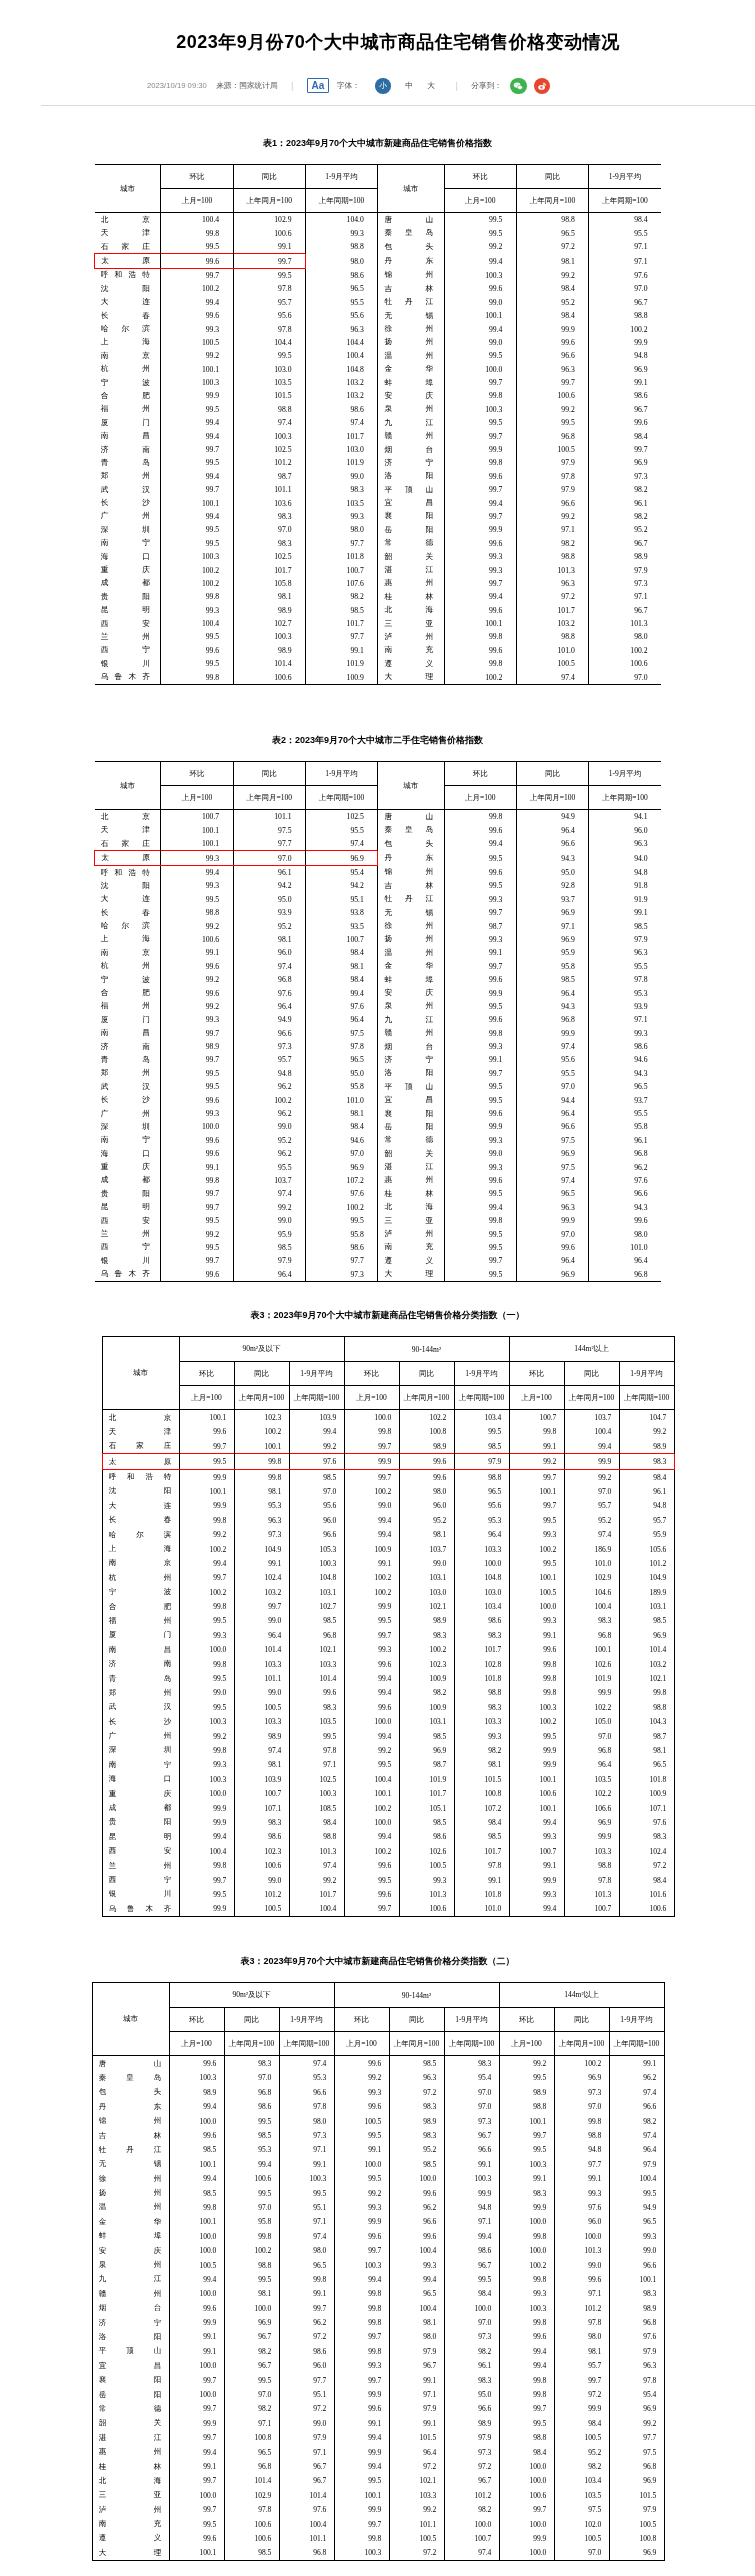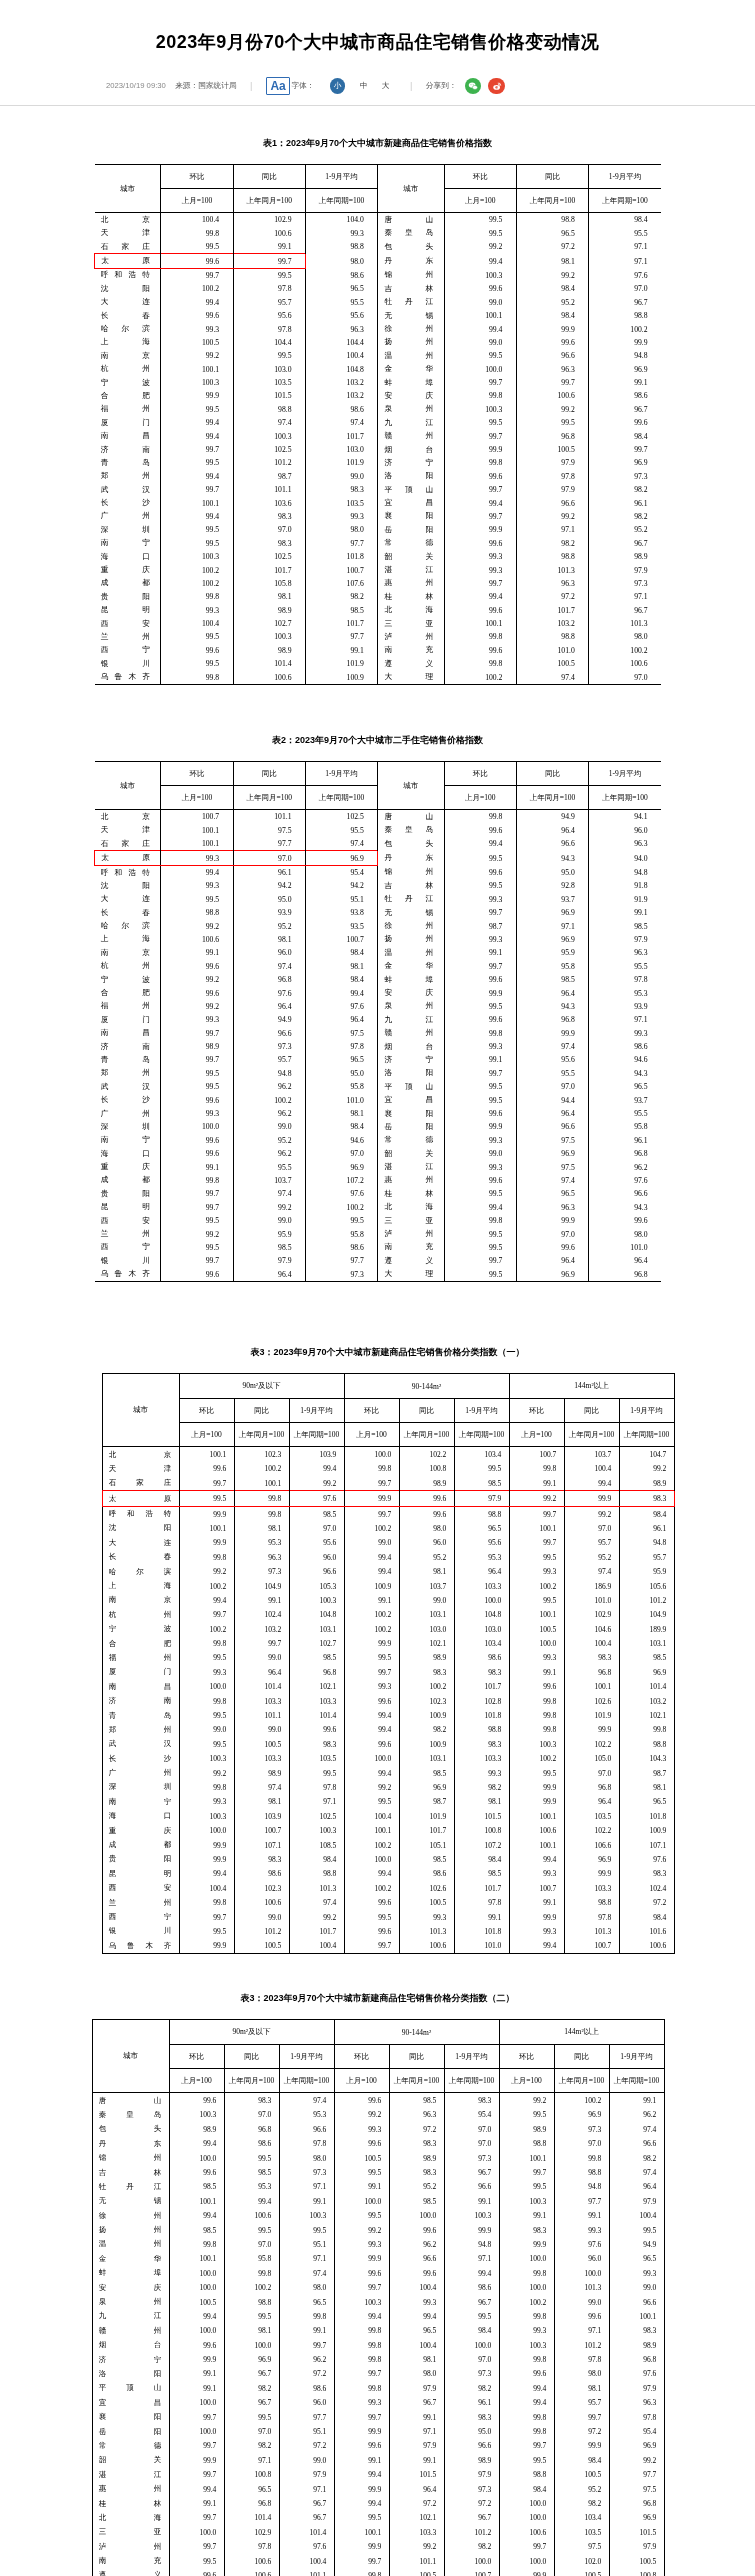--- a/index.html
+++ b/index.html
@@ -1,26 +1,26 @@
 <!DOCTYPE html>
 <html style="font-size:8.2px"><head>
 <meta charset="utf-8">
 <style>
   html,body{margin:0;padding:0;background:#fff;}
   body{width:755px;font-family:"Liberation Serif","DejaVu Serif",serif;color:#000;}
-  .page-header{padding-top:30px;}
+  .page-header{padding-top:30px;padding-left:41px;}
   .main-title{font-family:"Liberation Sans","DejaVu Sans",sans-serif;font-weight:bold;
     font-size:18px;text-align:center;letter-spacing:0.5px;margin:0 0 23px 0;}
   .meta-bar{display:flex;align-items:center;font-family:"Liberation Sans","DejaVu Sans",sans-serif;
     font-size:7.7px;color:#333;padding:0 0 0 106px;height:17.5px;}
   .meta-date{color:#888;margin-right:9.3px;}
   .meta-source{color:#555;}
   .meta-sep{color:#ccc;margin:0 13.4px;font-size:9.3px;}
-  .aa-box{border:1px solid #2f6bb3;color:#2f6bb3;font-weight:bold;font-size:12px;
-    padding:1px 3.6px;border-radius:1px;margin-right:1px;cursor:pointer;}
+  .aa-box{border:1px solid #2f6bb3;color:#2f6bb3;font-weight:bold;font-size:10px;
+    padding:1px 3.6px;border-radius:1px;margin-right:8px;cursor:pointer;}
   .font-label,.share-label{color:#555;margin-right:8.2px;}
   .size-opt{margin:0 7.2px;color:#444;cursor:pointer;}
   .size-opt.selected{background:#2e6da4;color:#fff;border-radius:50%;
     display:inline-flex;align-items:center;justify-content:center;width:15.5px;height:15.5px;}
   .share-icon{width:16.5px;height:16.5px;border-radius:50%;display:inline-flex;align-items:center;
     justify-content:center;margin-right:7.2px;cursor:pointer;}
   .divider{border:none;border-top:0.5px solid #d9d9d9;margin:10.3px 0 0 0;}
   .tbl-section{width:572px;margin:0 auto;}
   .tbl-title{font-family:"Liberation Sans","DejaVu Sans",sans-serif;font-weight:bold;
     font-size:9px;text-align:center;margin:0 0 14.4px 0;}
@@ -36,21 +36,21 @@
   table.area tbody td{font-size:7.5px;height:14.4px;padding-right:7.2px;}
   td.city{text-align:justify;text-align-last:justify;padding:0 10.3px 0 6.2px;}
   .vline{border-right:0.5px solid #000;}
   table{border-top:1.3px solid #000;border-bottom:1.3px solid #000;}
   table.area{border-left:0.5px solid #000;border-right:0.5px solid #000;}
   thead{border-bottom:1.3px solid #000;}
   
   .hl-h{border-top:1.5px solid #f00 !important;border-bottom:1.5px solid #f00 !important;}
   .hl-l{border-left:1.5px solid #f00 !important;}
   .hl-r{border-right:1.5px solid #f00 !important;}
-  .mt60{margin-top:31px;} .mt95{margin-top:49px;} .mt110{margin-top:64px;padding-left:20px;}
+  .mt60{margin-top:31px;} .mt95{margin-top:49px;} .mt110{margin-top:27px;padding-left:20px;}
   .mt42{margin-top:38px;}
 </style>
 </head>
 <body>
 
 <div class="page-header">
   <h1 class="main-title">2023年9月份70个大中城市商品住宅销售价格变动情况</h1>
   <div class="meta-bar">
     <span class="meta-date">2023/10/19 09:30</span>
     <span class="meta-source">来源：国家统计局</span>

